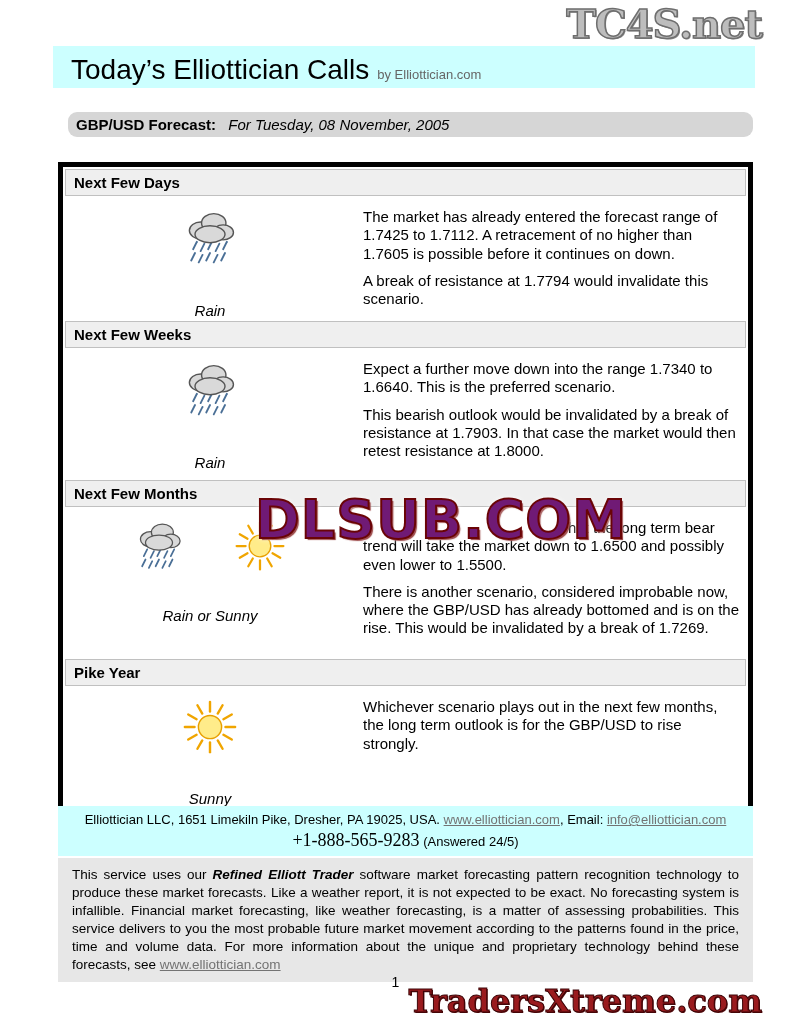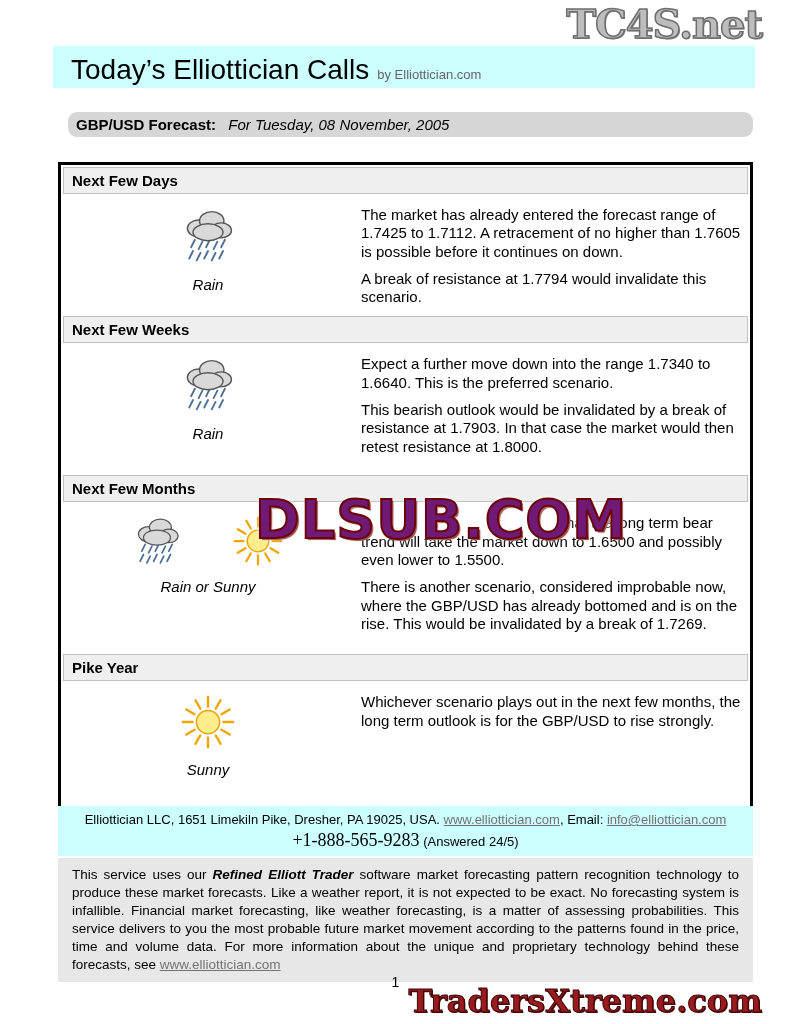--- a/index.html
+++ b/index.html
@@ -37,36 +37,37 @@
   .forecast-bar {
     position:absolute; left:55px; top:112px; width:685px; height:25px;
     background:#d6d6d6; line-height:25px; padding-left:8px; font-size:15px;border-radius:9px;
   }
   .forecast-label { font-weight:bold; }
   .forecast-date { font-style:italic; margin-left:8px; }
 
   
   .forecast-table {
     position:absolute; left:45px; top:162px; width:695px;
-    border:3px solid #000000; background:#fff; padding:2px;
+    border:5px solid #000000; background:#fff; padding:2px;
   }
   .sec + .sec { margin-top:2px; }
   .sec-header {
     background:#efefef; border:1px solid #c0c0c0;
     font-weight:bold; font-size:15px; padding:4px 8px;
   }
   .sec-body { display:flex; }
   .sec-body.h0 { min-height:110px; }
   .sec-body.h1 { min-height:130px; }
   .sec-body.h2 { min-height:150px; }
   .sec-body.h3 { min-height:130px; }
   .icon-cell {
     width:290px; flex:none;
     display:flex; flex-direction:column; align-items:center;
     padding-top:12px;
+    gap:24px;
   }
   .icon-row { display:flex; align-items:center; gap:48px; }
   .icon-label { font-style:italic; font-size:15px; margin-top:6px; }
   .text-cell {
     flex:1; padding:12px 6px 8px 8px; font-size:15px; line-height:1.22;
   }
   .text-cell p + p { margin-top:9px; }
   .obscure-spacer { display:inline-block; width:205px; height:1px; }
 
   

